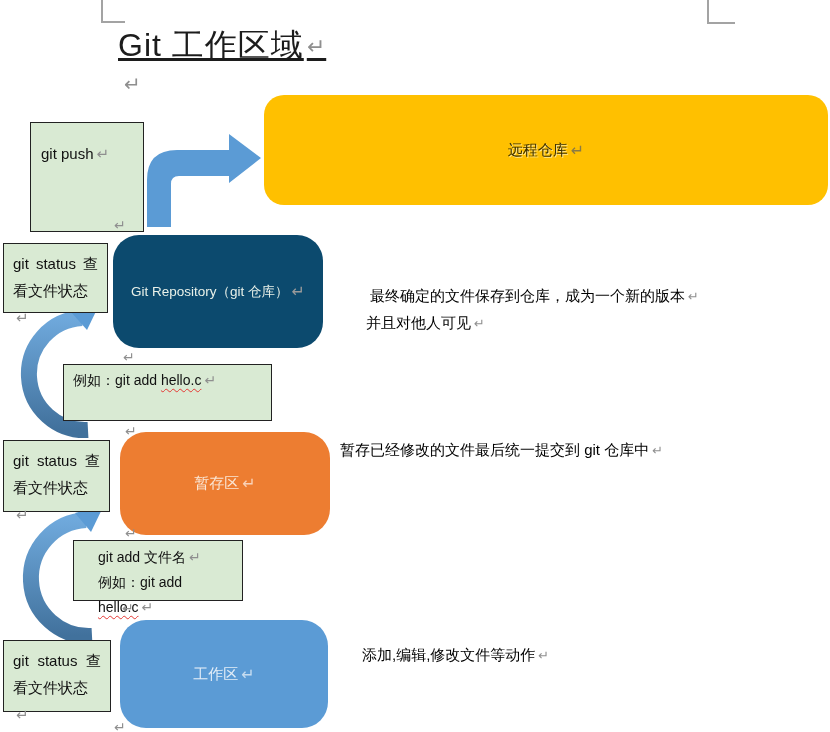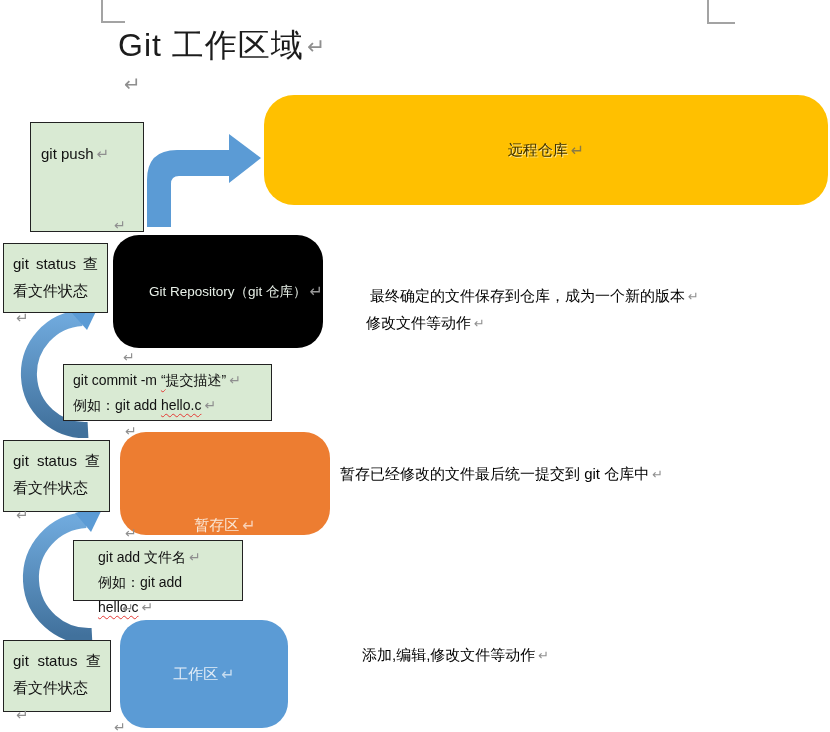--- a/index.html
+++ b/index.html
@@ -8,40 +8,40 @@
     background:#ffffff;
     font-family:"Liberation Sans","DejaVu Sans",sans-serif;
     color:#000;
   }
   .abs{position:absolute;}
 
   
   .crop{border-left:2px solid #a3a3a3;border-bottom:2px solid #a3a3a3;}
 
   
-  .doc-title{left:118px;top:24px;font-size:32px;color:#1c1c1c;letter-spacing:1px;white-space:nowrap;}
+  .doc-title{left:118px;top:24px;font-size:32px;color:#1c1c1c;letter-spacing:1px;white-space:nowrap;text-decoration:underline;}
   .doc-title .ret{font-size:22px;vertical-align:2px;}
 
   
   .ret{color:#8f8f8f;margin-left:3px;font-family:"DejaVu Sans",sans-serif;}
   .loose-ret{font-size:14px;color:#8f8f8f;font-family:"DejaVu Sans",sans-serif;}
   .pilcrow2{left:124px;top:72px;font-size:20px;}
 
   
   .node{display:flex;align-items:center;justify-content:center;text-align:center;}
-  .node-remote{left:264px;top:95px;width:564px;height:110px;background:#FFC000;border-radius:30px;}
+  .node-remote{left:264px;top:95px;width:564px;height:110px;background:#FFC000;border-radius:20px;}
   .node-remote .lbl{color:#3a2f00;font-size:15px;text-shadow:1px 1px 0 rgba(255,244,200,.75);}
   .node-remote .ret{color:#8a7a45;}
-  .node-repo{left:113px;top:235px;width:210px;height:113px;background:#000000;border-radius:26px;justify-content:flex-end;}
+  .node-repo{left:113px;top:235px;width:210px;height:113px;background:#0c4a6e;border-radius:26px;}
   .node-repo .lbl{color:#e9f1e9;font-size:13.5px;}
   .node-repo .ret{color:#9a9a9a;}
-  .node-staging{left:120px;top:432px;width:210px;height:103px;background:#ED7D31;border-radius:26px;align-items:flex-end;}
+  .node-staging{left:120px;top:432px;width:210px;height:103px;background:#ED7D31;border-radius:26px;}
   .node-staging .lbl{color:#fae6d4;font-size:15px;}
   .node-staging .ret{color:rgba(255,255,255,.65);}
-  .node-working{left:120px;top:620px;width:168px;height:108px;background:#5B9BD5;border-radius:26px;}
+  .node-working{left:120px;top:620px;width:208px;height:108px;background:#5B9BD5;border-radius:26px;}
   .node-working .lbl{color:#e3edf7;font-size:15px;}
   .node-working .ret{color:rgba(255,255,255,.65);}
 
   
   .cmd{background:#D9EAD3;border:1px solid #222;box-sizing:border-box;font-size:14px;line-height:25px;color:#111;}
   .cmd-push{left:30px;top:122px;width:114px;height:110px;padding:19px 10px;font-size:15px;line-height:24px;}
   .cmd-status{width:105px;height:70px;padding:6px 9px;font-size:15px;line-height:27px;}
   .cmd-status-1{left:3px;top:243px;}
   .cmd-status-2{left:3px;top:440px;width:107px;height:72px;}
   .cmd-status-3{left:3px;top:640px;width:108px;height:72px;}
@@ -56,21 +56,21 @@
     text-decoration-thickness:1px;
     text-underline-offset:3px;
     text-decoration-skip-ink:none;
   }
 
   
   .note{font-size:15px;color:#000;white-space:nowrap;}
   .note .ret{font-size:13px;}
   .note-repo-1{left:330px;top:287px;margin-left:40px;}
   .note-repo-2{left:366px;top:314px;}
-  .note-staging{left:340px;top:465px;}
+  .note-staging{left:340px;top:441px;}
   .note-working{left:362px;top:646px;}
 </style>
 </head>
 <body>
 
 <div class="abs crop" style="left:101px;top:0;width:22px;height:21px;"></div>
 <div class="abs crop" style="left:707px;top:0;width:26px;height:22px;"></div>
 
 <div class="abs doc-title">
   <span>Git 工作区域</span><span class="ret">↵</span>
@@ -127,23 +127,20 @@
   <div><span>git push</span><span class="ret">↵</span></div>
 </div>
 
 <div class="abs cmd cmd-status cmd-status-1">
   <div class="just">git status 查</div>
   <div><span>看文件状态</span><span class="ret">↵</span></div>
 </div>
 
 <div class="abs cmd cmd-commit">
   <div>
-    <span>git commit -m </span><span class="wavy">“</span><span>提交描述”</span><span class="ret">↵</span>
-  </div>
-  <div>
     <span>例如：git add </span><span class="wavy">hello.c</span><span class="ret">↵</span>
   </div>
 </div>
 
 <div class="abs cmd cmd-status cmd-status-2">
   <div class="just">git status 查</div>
   <div><span>看文件状态</span><span class="ret">↵</span></div>
 </div>
 
 <div class="abs cmd cmd-add">
@@ -155,21 +152,21 @@
 
 <div class="abs cmd cmd-status cmd-status-3">
   <div class="just">git status 查</div>
   <div><span>看文件状态</span><span class="ret">↵</span></div>
 </div>
 
 <div class="abs note note-repo-1">
   <span>最终确定的文件保存到仓库，成为一个新的版本</span><span class="ret">↵</span>
 </div>
 <div class="abs note note-repo-2">
-  <span>修改文件等动作</span><span class="ret">↵</span>
+  <span>并且对他人可见</span><span class="ret">↵</span>
 </div>
 <div class="abs note note-staging">
   <span>暂存已经修改的文件最后统一提交到 git 仓库中</span><span class="ret">↵</span>
 </div>
 <div class="abs note note-working">
   <span>添加,编辑,修改文件等动作</span><span class="ret">↵</span>
 </div>
 
 <div class="abs loose-ret" style="left:114px;top:217px;">↵</div>
 <div class="abs loose-ret" style="left:123px;top:349px;">↵</div>

